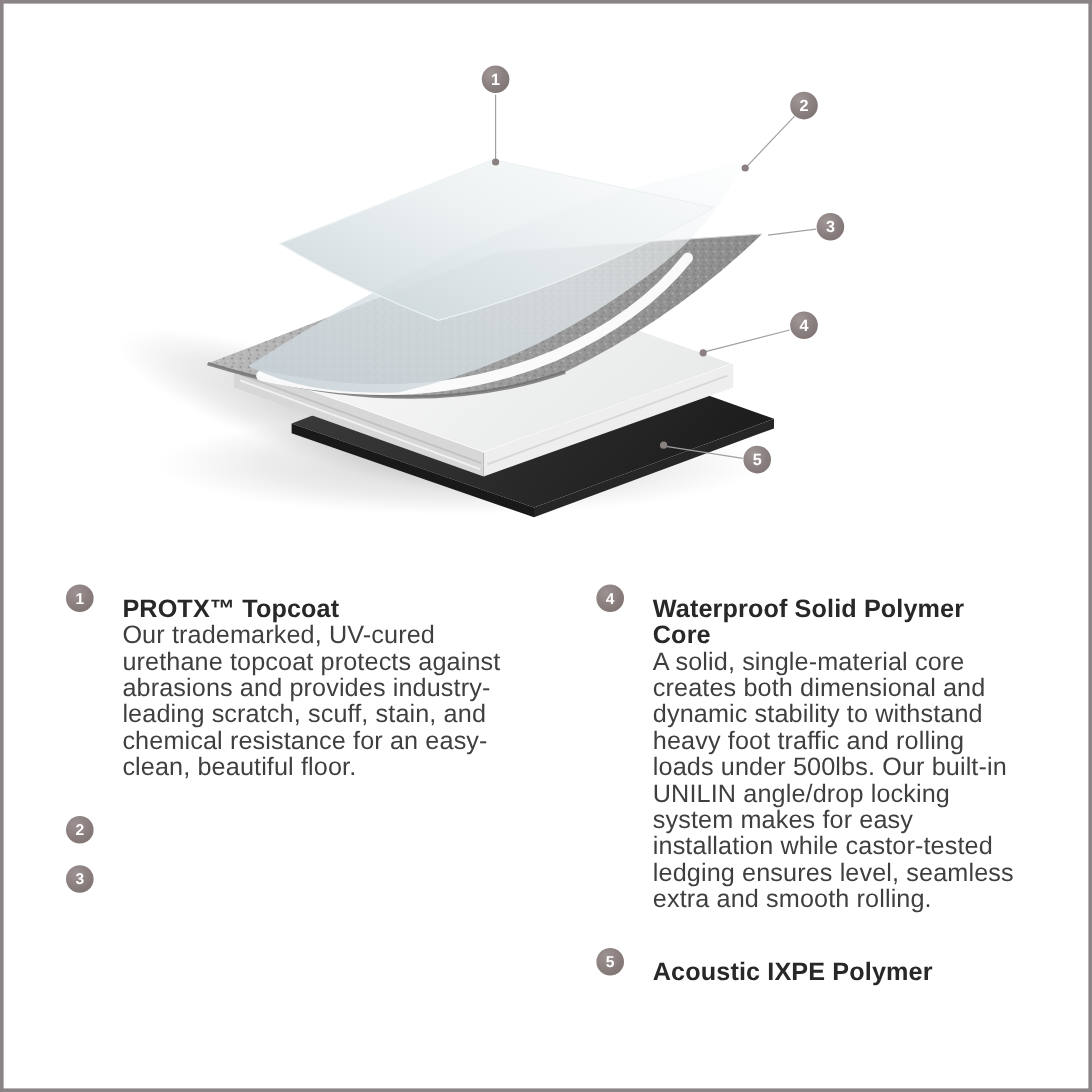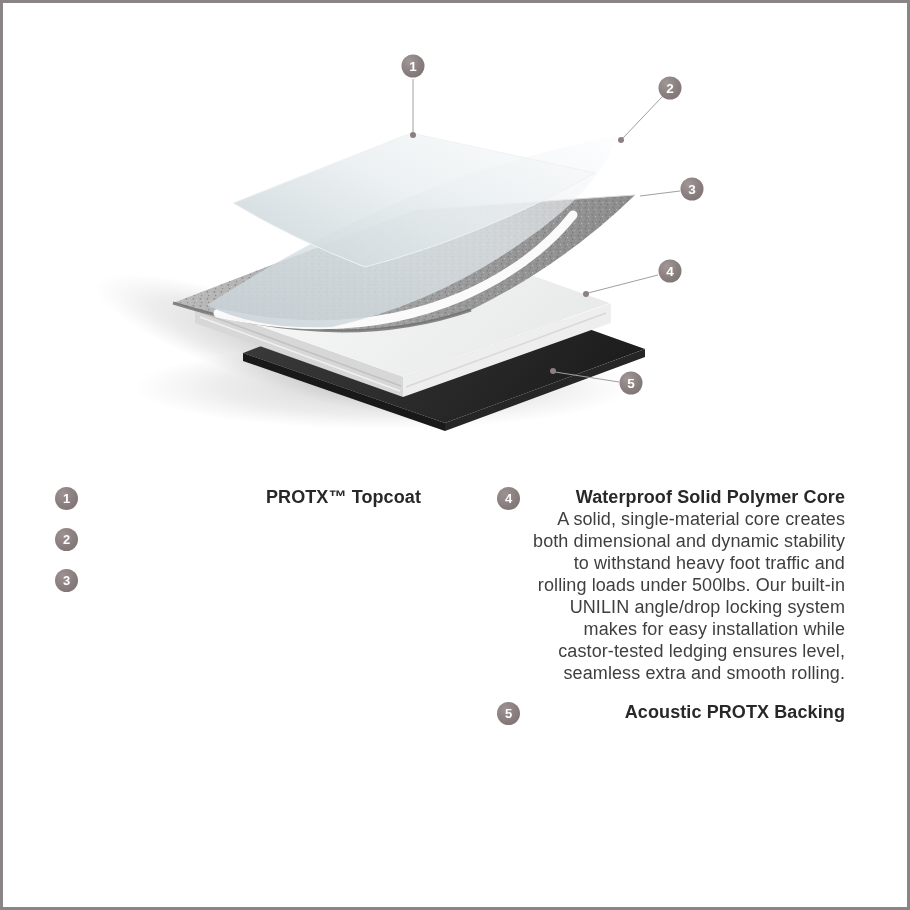--- a/index.html
+++ b/index.html
@@ -19,23 +19,22 @@
     padding:21px 28px 0 52px;
   }
   .item{display:flex;align-items:flex-start;margin-bottom:17px;}
   .num{
     flex:0 0 23px;width:23px;height:23px;border-radius:50%;
     background:radial-gradient(circle at 35% 30%, #9c9291, #847877 70%, #7c7170);
     color:#ffffff;font-size:13px;font-weight:bold;line-height:23px;
     text-align:center;margin-right:13px;margin-top:1px;
   }
   .txt{
-    margin:0;font-size:18px;line-height:22px;color:#3f3f3f;
+    margin:11px;font-size:21px;line-height:22px;color:#3f3f3f;
     letter-spacing:0.1px;
-    text-align:right;
   }
   .col-left .txt{width:330px;}
   .col-right .txt{width:312px;}
   .head{display:block;color:#282828;font-weight:bold;}
   .head.inline{display:inline;}
 </style>
 </head>
 <body>
 
 <div class="page">
@@ -153,20 +152,21 @@
   </div>
 
   <div class="legend">
 
     <div class="col-left">
 
       <div class="item">
         <span class="num">1</span>
         <p class="txt">
           <strong class="head">PROTX™ Topcoat</strong>
+          <span>Our trademarked, UV-cured urethane topcoat protects against abrasions and provides industry-leading scratch, scuff, stain, and chemical resistance for an easy-clean, beautiful floor.</span>
         </p>
       </div>
 
       <div class="item">
         <span class="num">2</span>
       </div>
 
       <div class="item">
         <span class="num">3</span>
       </div>
@@ -179,20 +179,20 @@
         <span class="num">4</span>
         <p class="txt">
           <strong class="head">Waterproof Solid Polymer Core</strong>
           <span>A solid, single-material core creates both dimensional and dynamic stability to withstand heavy foot traffic and rolling loads under 500lbs. Our built-in UNILIN angle/drop locking system makes for easy installation while castor-tested ledging ensures level, seamless extra and smooth rolling.</span>
         </p>
       </div>
 
       <div class="item">
         <span class="num">5</span>
         <p class="txt">
-          <strong class="head">Acoustic PROTX Backing</strong>
+          <strong class="head">Acoustic IXPE Polymer</strong>
         </p>
       </div>
 
     </div>
 
   </div>
 </div>
 
 </body></html>

